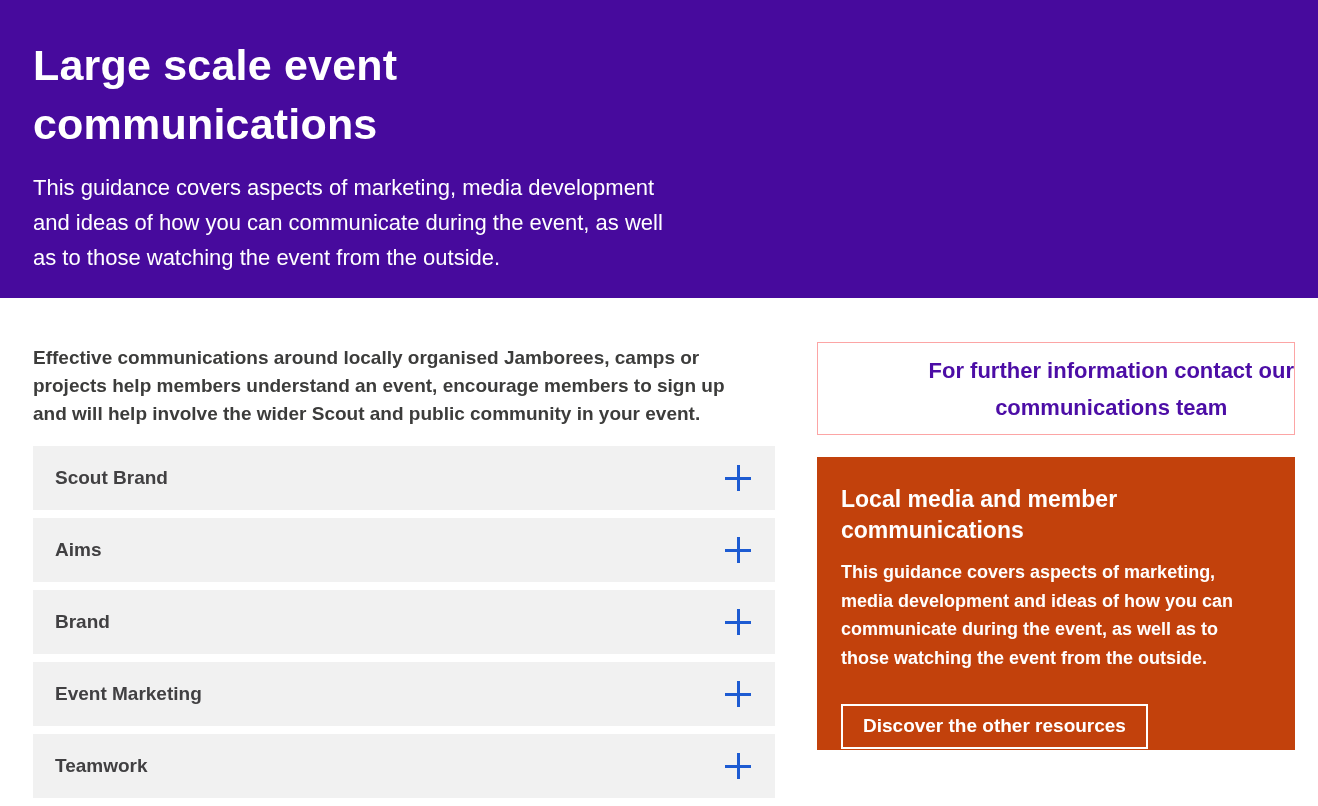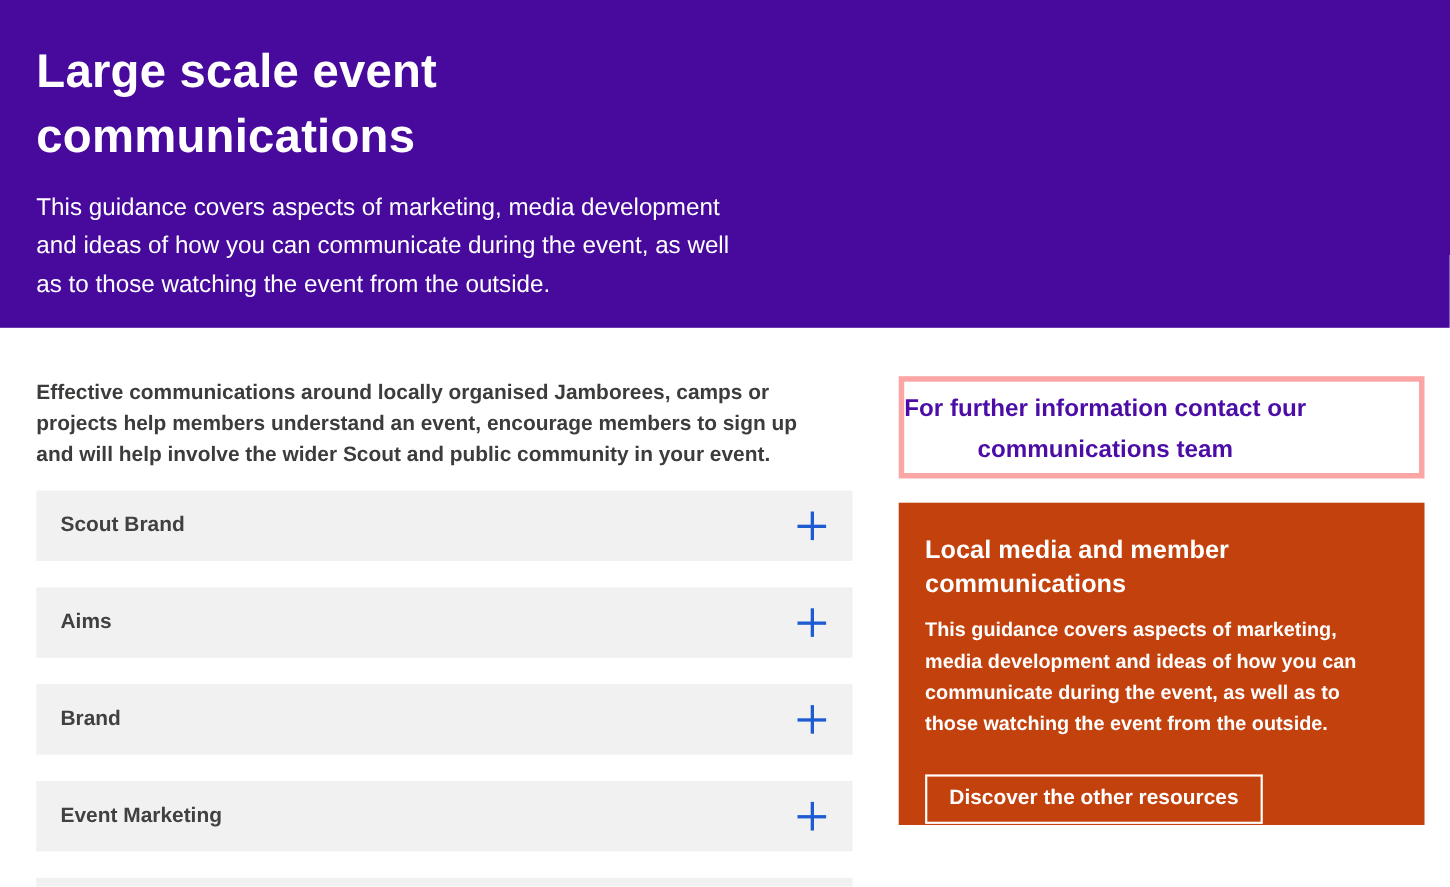--- a/index.html
+++ b/index.html
@@ -44,21 +44,21 @@
     color: #3c3c3b;
     font-size: 19px;
     font-weight: 600;
     line-height: 28px;
     white-space: pre-line;
   }
   .accordion { margin-top: 18px; }
   .accordion-row {
     height: 64px;
     background: #f1f1f1;
-    margin-bottom: 24px;
+    margin-bottom: 8px;
     display: flex;
     align-items: center;
     justify-content: space-between;
     padding: 0 24px 0 22px;
     cursor: pointer;
   }
   .accordion-label {
     color: #414042;
     font-size: 19px;
     font-weight: 600;
@@ -79,25 +79,25 @@
     width: 3px; background: #1d5bd2;
   }
 
   
   .sidebar {
     position: absolute; left: 817px; top: 342px;
     width: 478px;
   }
   .contact-box {
     width: 478px; height: 93px;
-    border: 5px solid #fca5a5;
+    border: 1px solid #fca5a5;
     background: #ffffff;
     display: flex;
     align-items: center;
-    justify-content: flex-start;
+    justify-content: flex-end;
     text-align: center;
     cursor: pointer;
   }
   .contact-box-text {
     color: #4c0da6;
     font-size: 22px;
     font-weight: 700;
     line-height: 37px;
     white-space: pre-line;
   }

